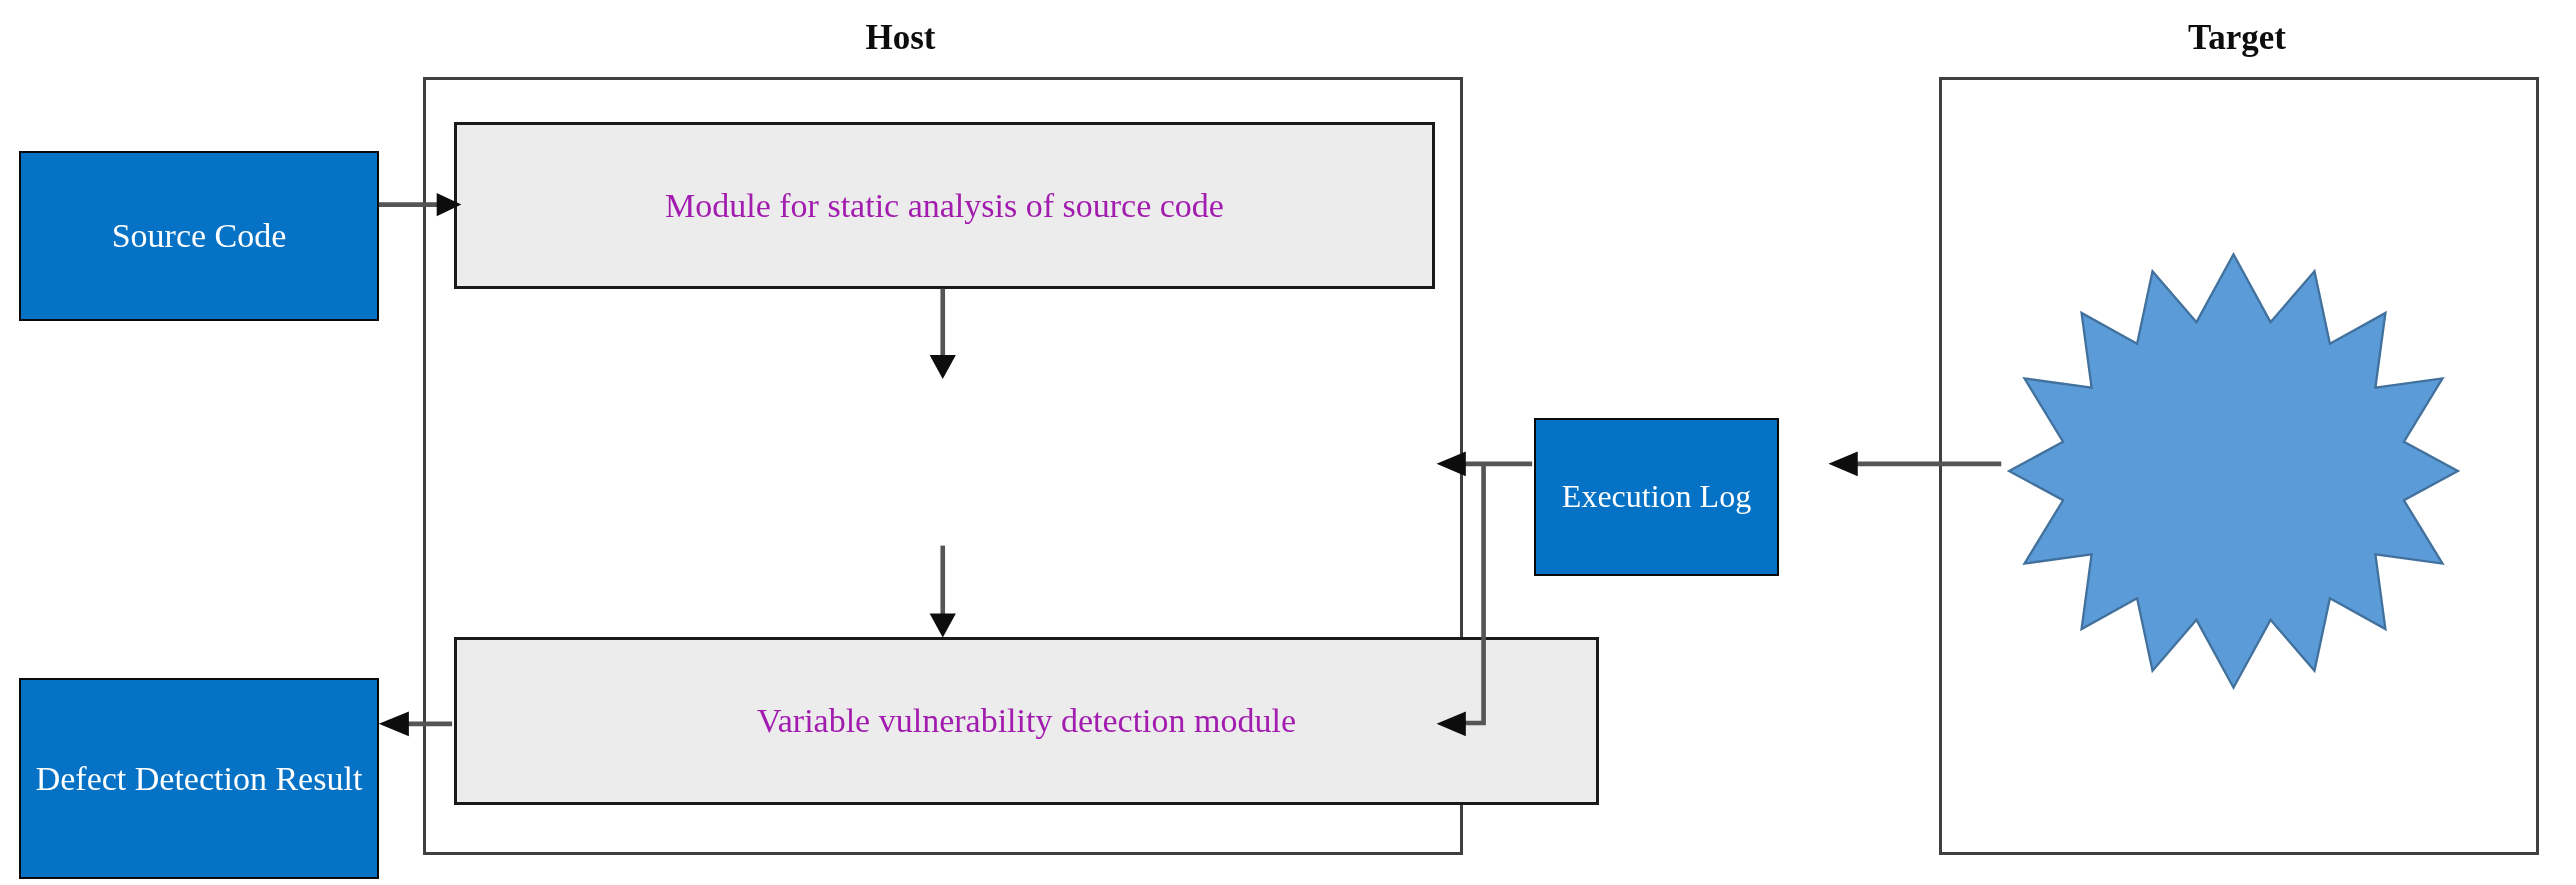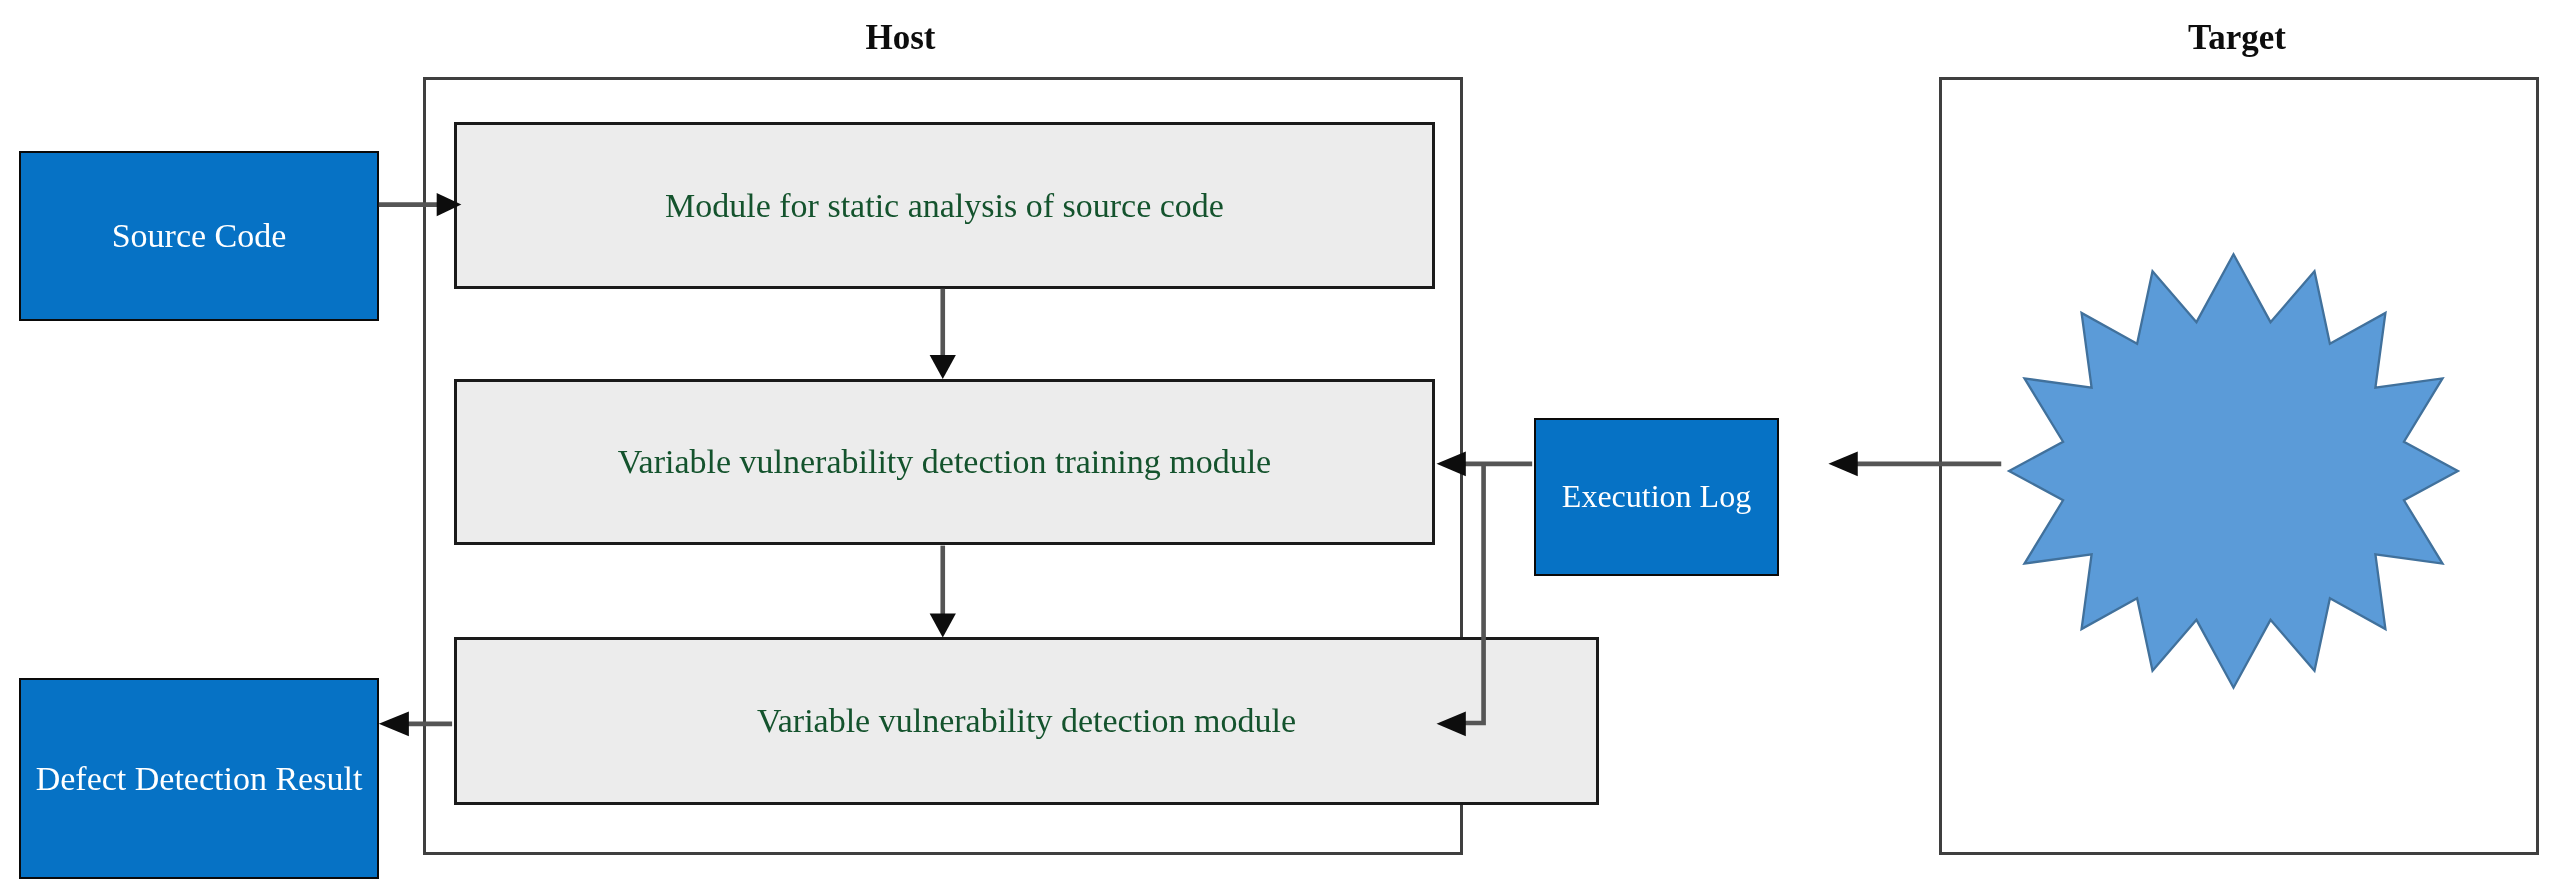--- a/index.html
+++ b/index.html
@@ -54,21 +54,21 @@
 
   
   .module-box {
     background: #ececec;
     border: 3.1px solid #1a1a1a;
     box-sizing: border-box;
     display: flex;
     align-items: center;
     justify-content: center;
     text-align: center;
-    color: #14532d;
+    color: #a21caf;
     font-size: 34px;
     line-height: 1.28;
     padding: 4.6px 14px;
   }
 
   
   .burst {
     display: flex;
     align-items: center;
     justify-content: center;
@@ -112,23 +112,20 @@
   </div>
 
   <div class="abs blue-box" style="left:19px; top:643px; width:360px; height:201px;">
     <span>Defect Detection Result</span>
   </div>
 
   <div class="abs module-box" style="left:454px; top:122px; width:981px; height:167px;">
     <span>Module for static analysis of source code</span>
   </div>
 
-  <div class="abs module-box" style="left:454px; top:379px; width:981px; height:166px;">
-    <span>Variable vulnerability detection training module</span>
-  </div>
 
   <div class="abs module-box" style="left:454px; top:637px; width:1145px; height:168px;">
     <span>Variable vulnerability detection module</span>
   </div>
 
   <div class="abs blue-box" style="left:1534px; top:383px; width:245px; height:158px; font-size:32px;">
     <span>Execution Log</span>
   </div>
 
   <div class="abs burst" style="left:2006px; top:251px; width:455px; height:440px;">

